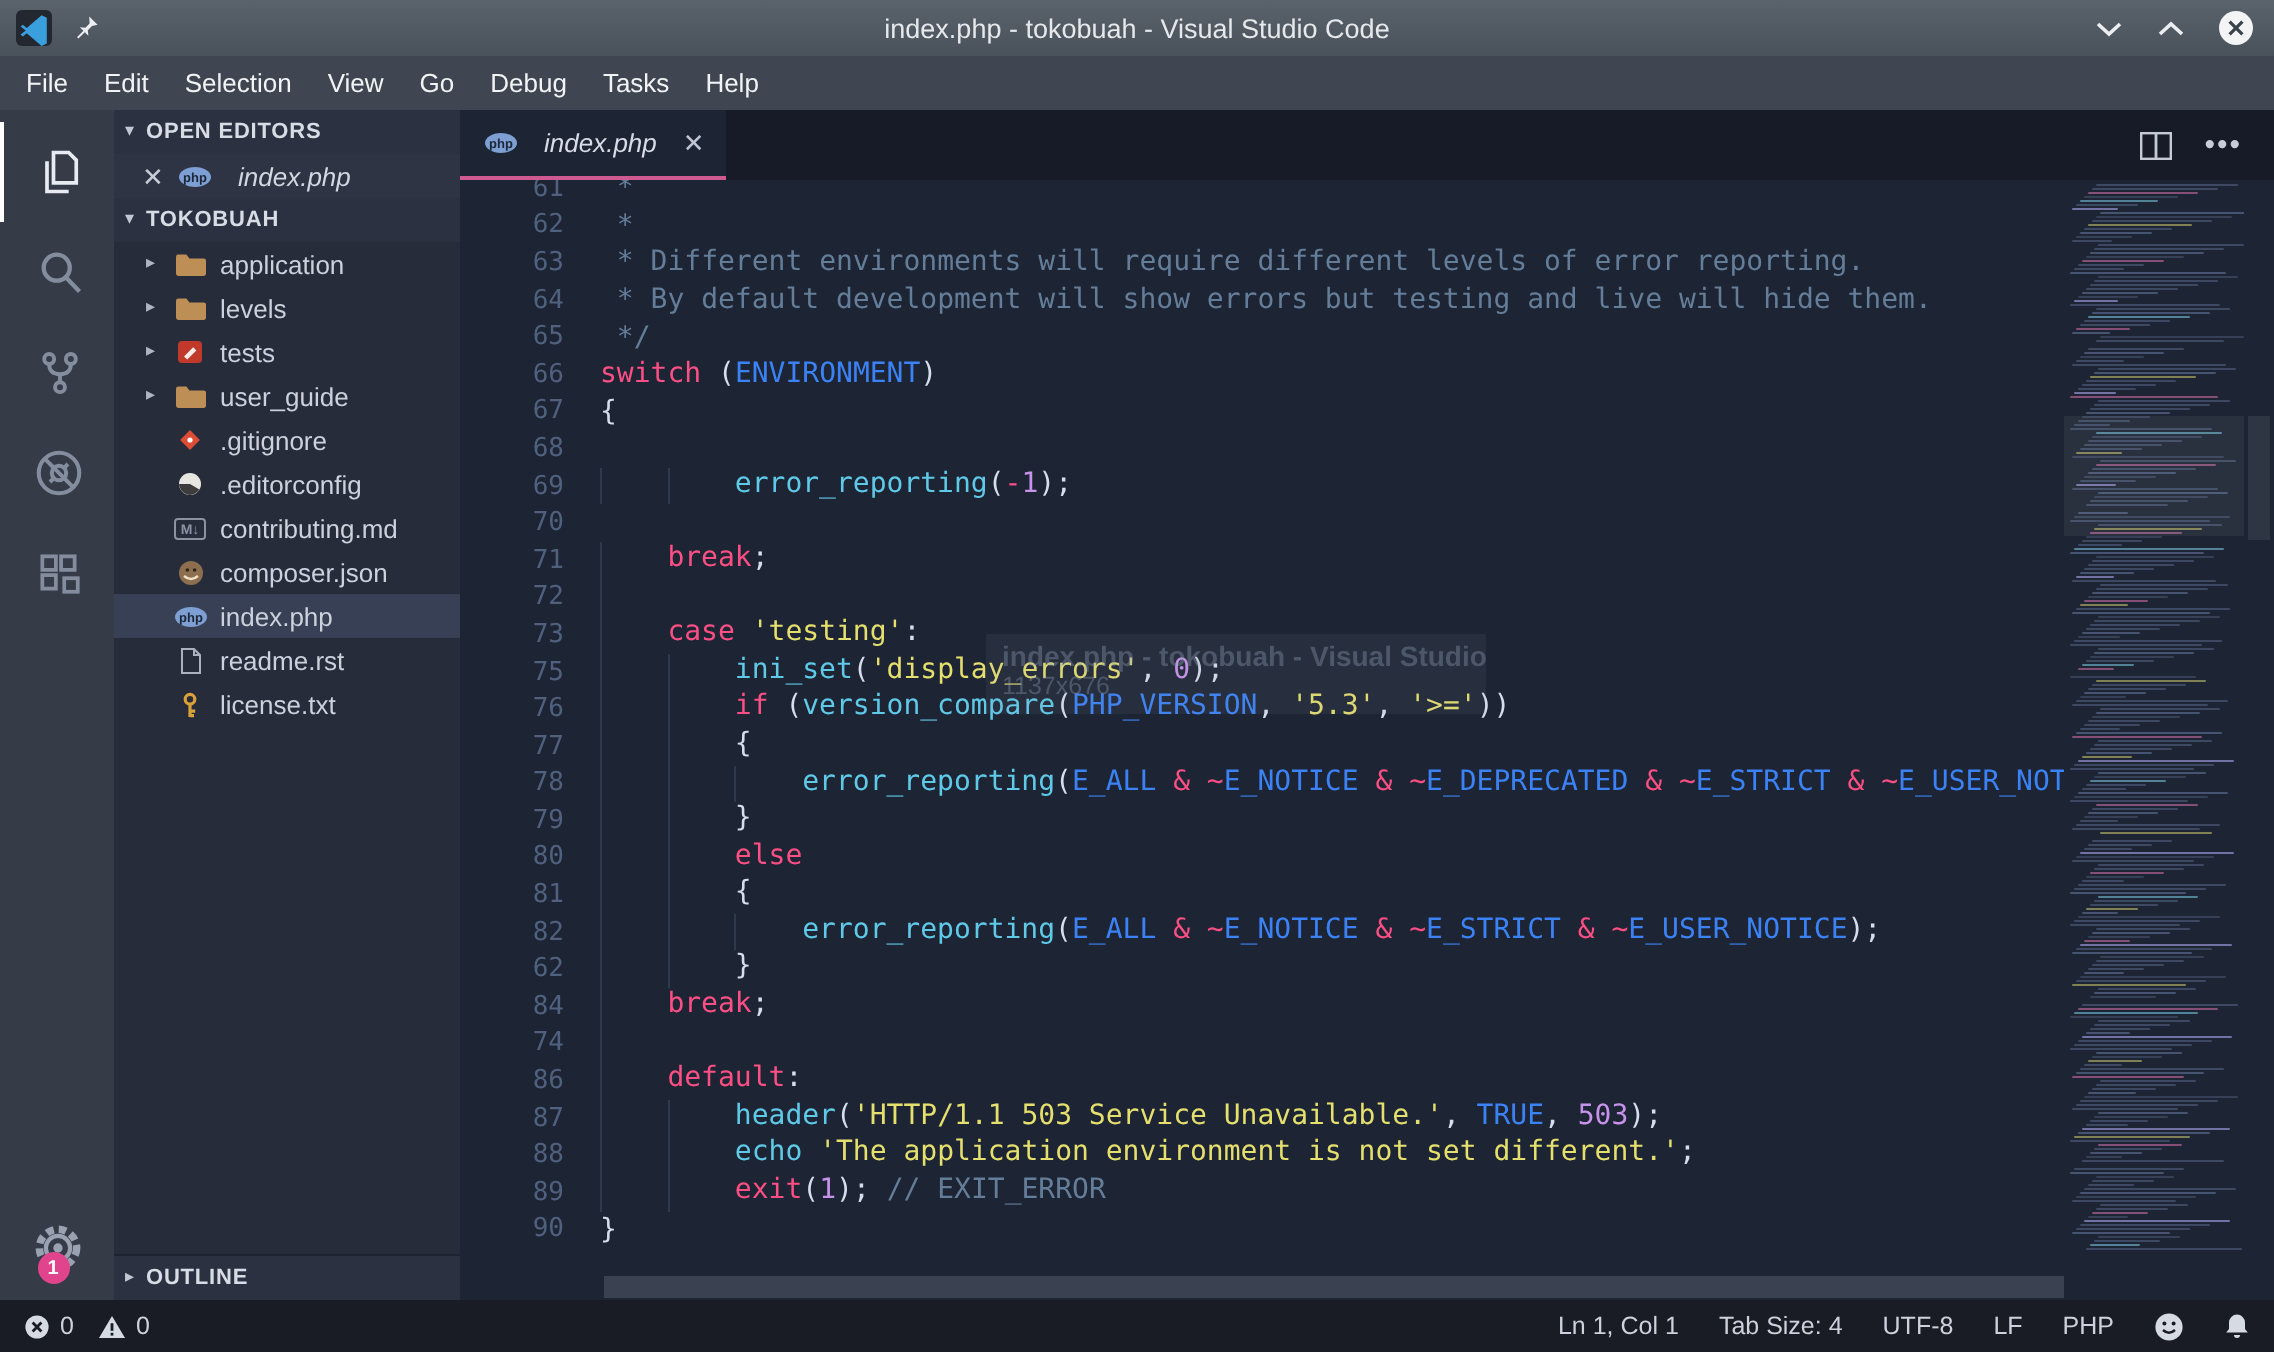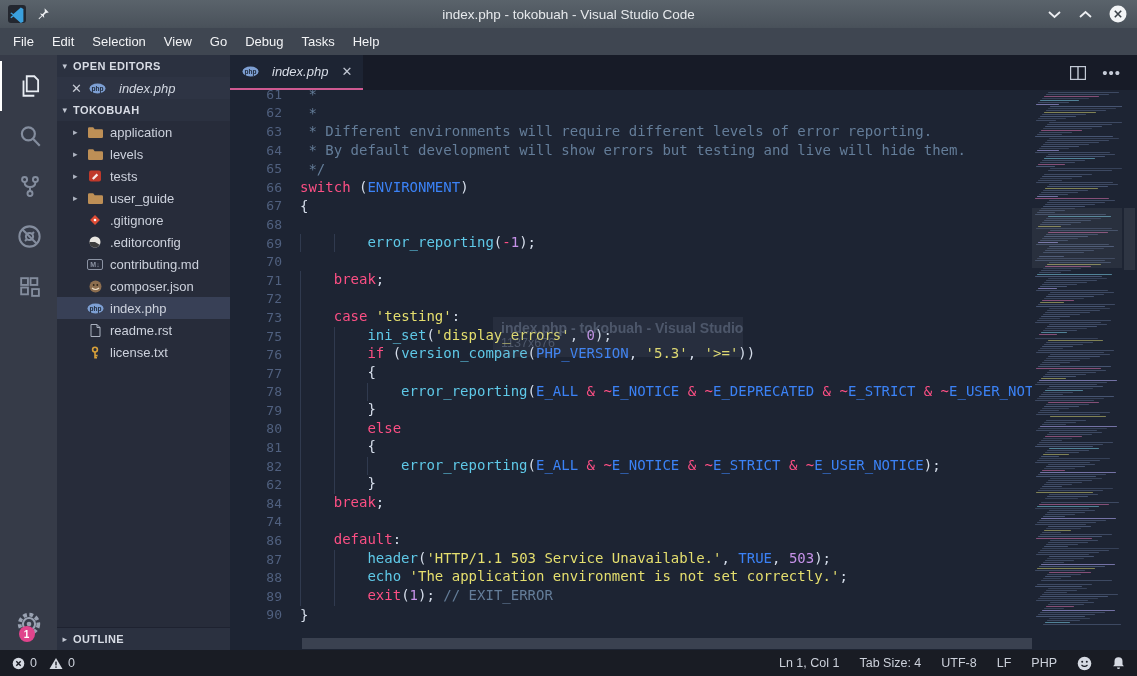--- a/index.html
+++ b/index.html
@@ -435,21 +435,21 @@
           <div class="code-line">
             <span class="ln">86</span>
             <span class="lc"><span class="ind"></span><span class="tk-k">default</span><span class="tk-p">:</span></span>
           </div>
           <div class="code-line">
             <span class="ln">87</span>
             <span class="lc"><span class="ind"></span><span class="ind"></span><span class="tk-f">header</span><span class="tk-p">(</span><span class="tk-s">'HTTP/1.1 503 Service Unavailable.'</span><span class="tk-p">, </span><span class="tk-c">TRUE</span><span class="tk-p">, </span><span class="tk-n">503</span><span class="tk-p">);</span></span>
           </div>
           <div class="code-line">
             <span class="ln">88</span>
-            <span class="lc"><span class="ind"></span><span class="ind"></span><span class="tk-f">echo</span><span class="tk-p"> </span><span class="tk-s">'The application environment is not set correctly.'</span><span class="tk-p">;</span></span>
+            <span class="lc"><span class="ind"></span><span class="ind"></span><span class="tk-f">echo</span><span class="tk-p"> </span><span class="tk-s">'The application environment is not set different.'</span><span class="tk-p">;</span></span>
           </div>
           <div class="code-line">
             <span class="ln">89</span>
             <span class="lc"><span class="ind"></span><span class="ind"></span><span class="tk-k">exit</span><span class="tk-p">(</span><span class="tk-n">1</span><span class="tk-p">)</span><span class="tk-p">;</span><span class="tk-p"> </span><span class="tk-cm">// EXIT_ERROR</span></span>
           </div>
           <div class="code-line">
             <span class="ln">90</span>
             <span class="lc"><span class="tk-p">}</span></span>
           </div>
         </div>

